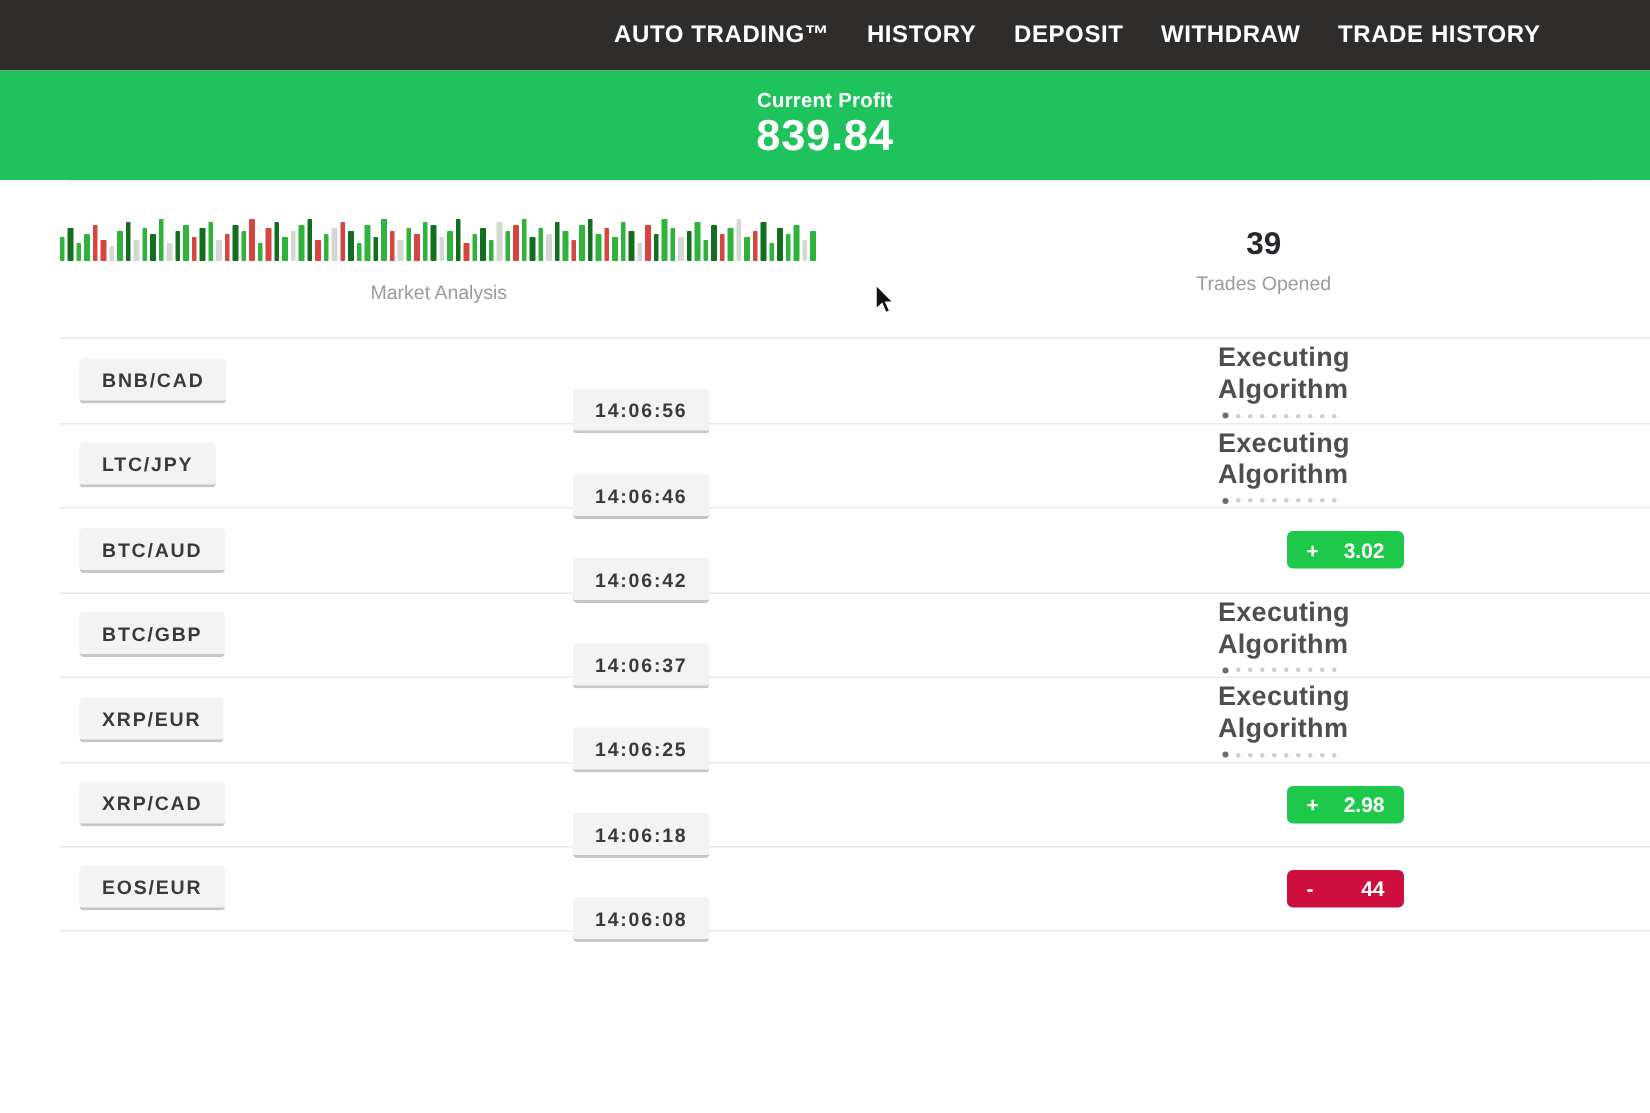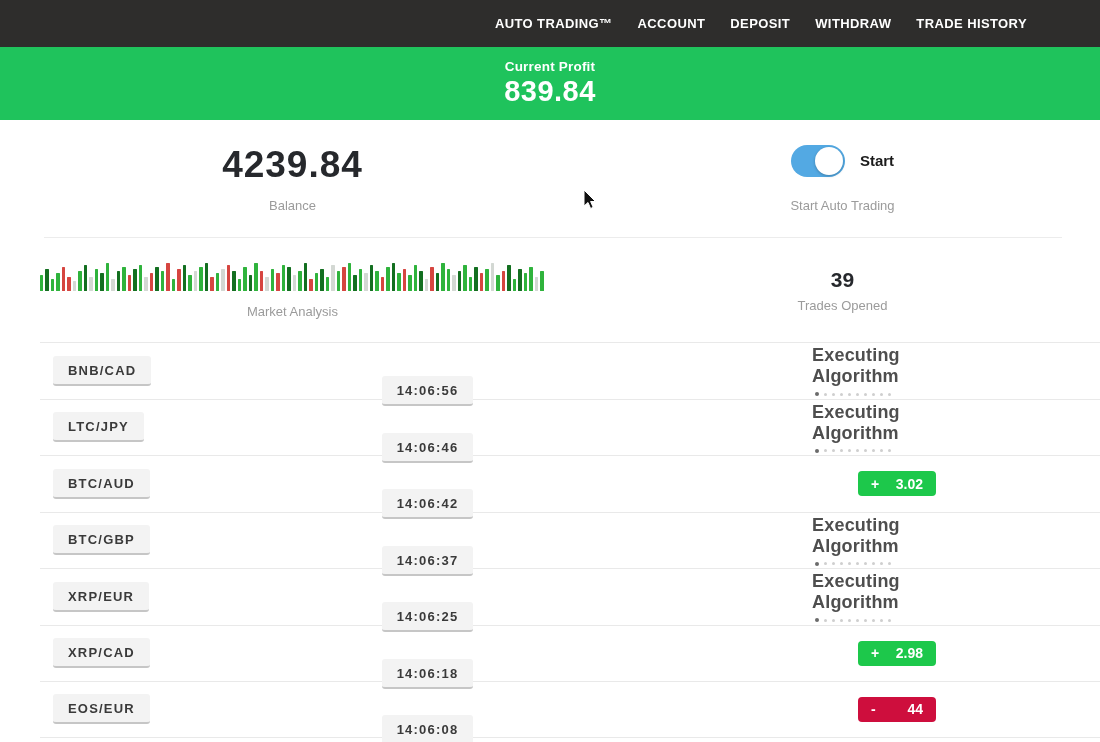--- a/index.html
+++ b/index.html
@@ -2,21 +2,21 @@
 <html><head>
 <meta charset="utf-8">
 <style>
   * { margin:0; padding:0; box-sizing:border-box; }
   html,body { width:1100px; height:742px; }
   body { font-family:"Liberation Sans", sans-serif; background:#ffffff; overflow:hidden; }
   .page { position:relative; width:1100px; height:742px; background:#fff; overflow:hidden; }
 
   
   .navbar { height:47px; background:#2e2d2c; display:flex; align-items:center; justify-content:flex-end; padding-right:73px; }
-  .nav-item { color:#ffffff; font-size:13px; font-weight:bold; letter-spacing:0.4px; margin-left:25px; cursor:pointer; white-space:nowrap; }
+  .nav-item { color:#ffffff; font-size:16px; font-weight:bold; letter-spacing:0.4px; margin-left:25px; cursor:pointer; white-space:nowrap; }
 
   
   .banner { height:73px; background:#1fc35c; color:#ffffff; display:flex; flex-direction:column; align-items:center; justify-content:center; }
   .banner-label { font-size:13.5px; font-weight:bold; letter-spacing:0.2px; }
   .banner-value { font-size:29px; font-weight:bold; letter-spacing:0.5px; margin-top:1px; }
 
   
   .stats1 { display:flex; height:117px; }
   .col-left { width:585px; display:flex; flex-direction:column; align-items:center; justify-content:center; }
   .col-right { flex:1; display:flex; flex-direction:column; align-items:center; justify-content:center; }
@@ -59,46 +59,31 @@
 
   .cursor { position:absolute; left:583px; top:190px; pointer-events:none; }
 </style>
 </head>
 <body>
 
 <div class="page">
 
   <div class="navbar" style="background: rgb(46, 45, 44);">
     <span class="nav-item">AUTO TRADING™</span>
-    <span class="nav-item">ACCOUNT</span>
+    <span class="nav-item">HISTORY</span>
     <span class="nav-item">DEPOSIT</span>
     <span class="nav-item">WITHDRAW</span>
     <span class="nav-item">TRADE HISTORY</span>
   </div>
 
   <div class="banner" style="background: rgb(31, 195, 92);">
     <div class="banner-label">Current Profit</div>
     <div class="banner-value">839.84</div>
   </div>
 
-  <div class="stats1">
-    <div class="col-left">
-      <div class="balance-value">4239.84</div>
-      <div class="muted balance-label">Balance</div>
-    </div>
-    <div class="col-right">
-      <div class="toggle-row">
-        <div class="toggle" style="background: rgb(83, 169, 227);">
-          <div class="knob"></div>
-        </div>
-        <span class="toggle-label">Start</span>
-      </div>
-      <div class="muted toggle-caption">Start Auto Trading</div>
-    </div>
-  </div>
 
   <div class="hdiv"></div>
 
   <div class="stats2">
     <div class="col-left">
       <div class="bars" id="bars">
           <div class="bar" style="height: 16px; background: rgb(47, 179, 60);"></div>
           <div class="bar" style="height: 22px; background: rgb(19, 111, 32);"></div>
           <div class="bar" style="height: 12px; background: rgb(47, 179, 60);"></div>
           <div class="bar" style="height: 18px; background: rgb(47, 179, 60);"></div>

